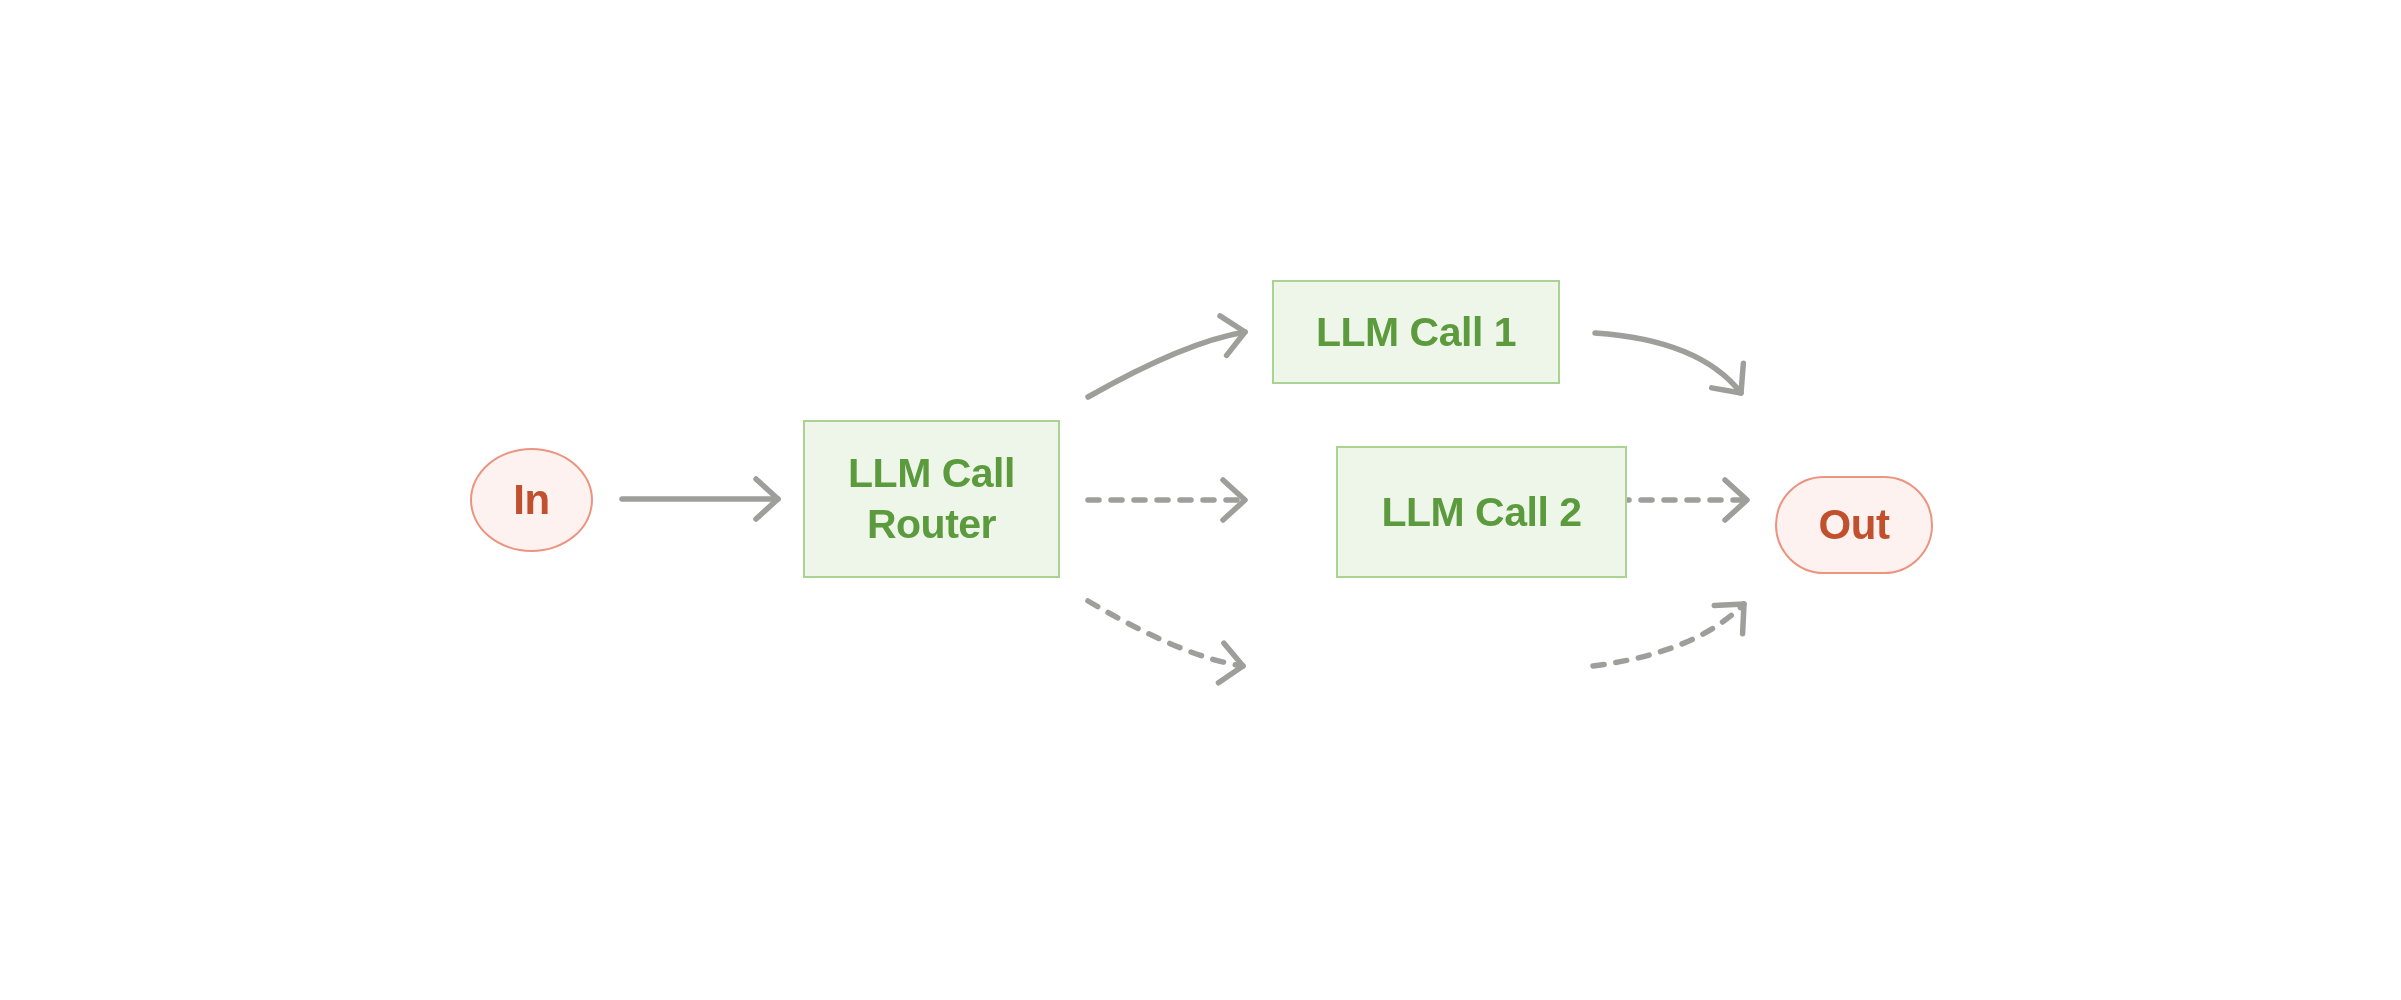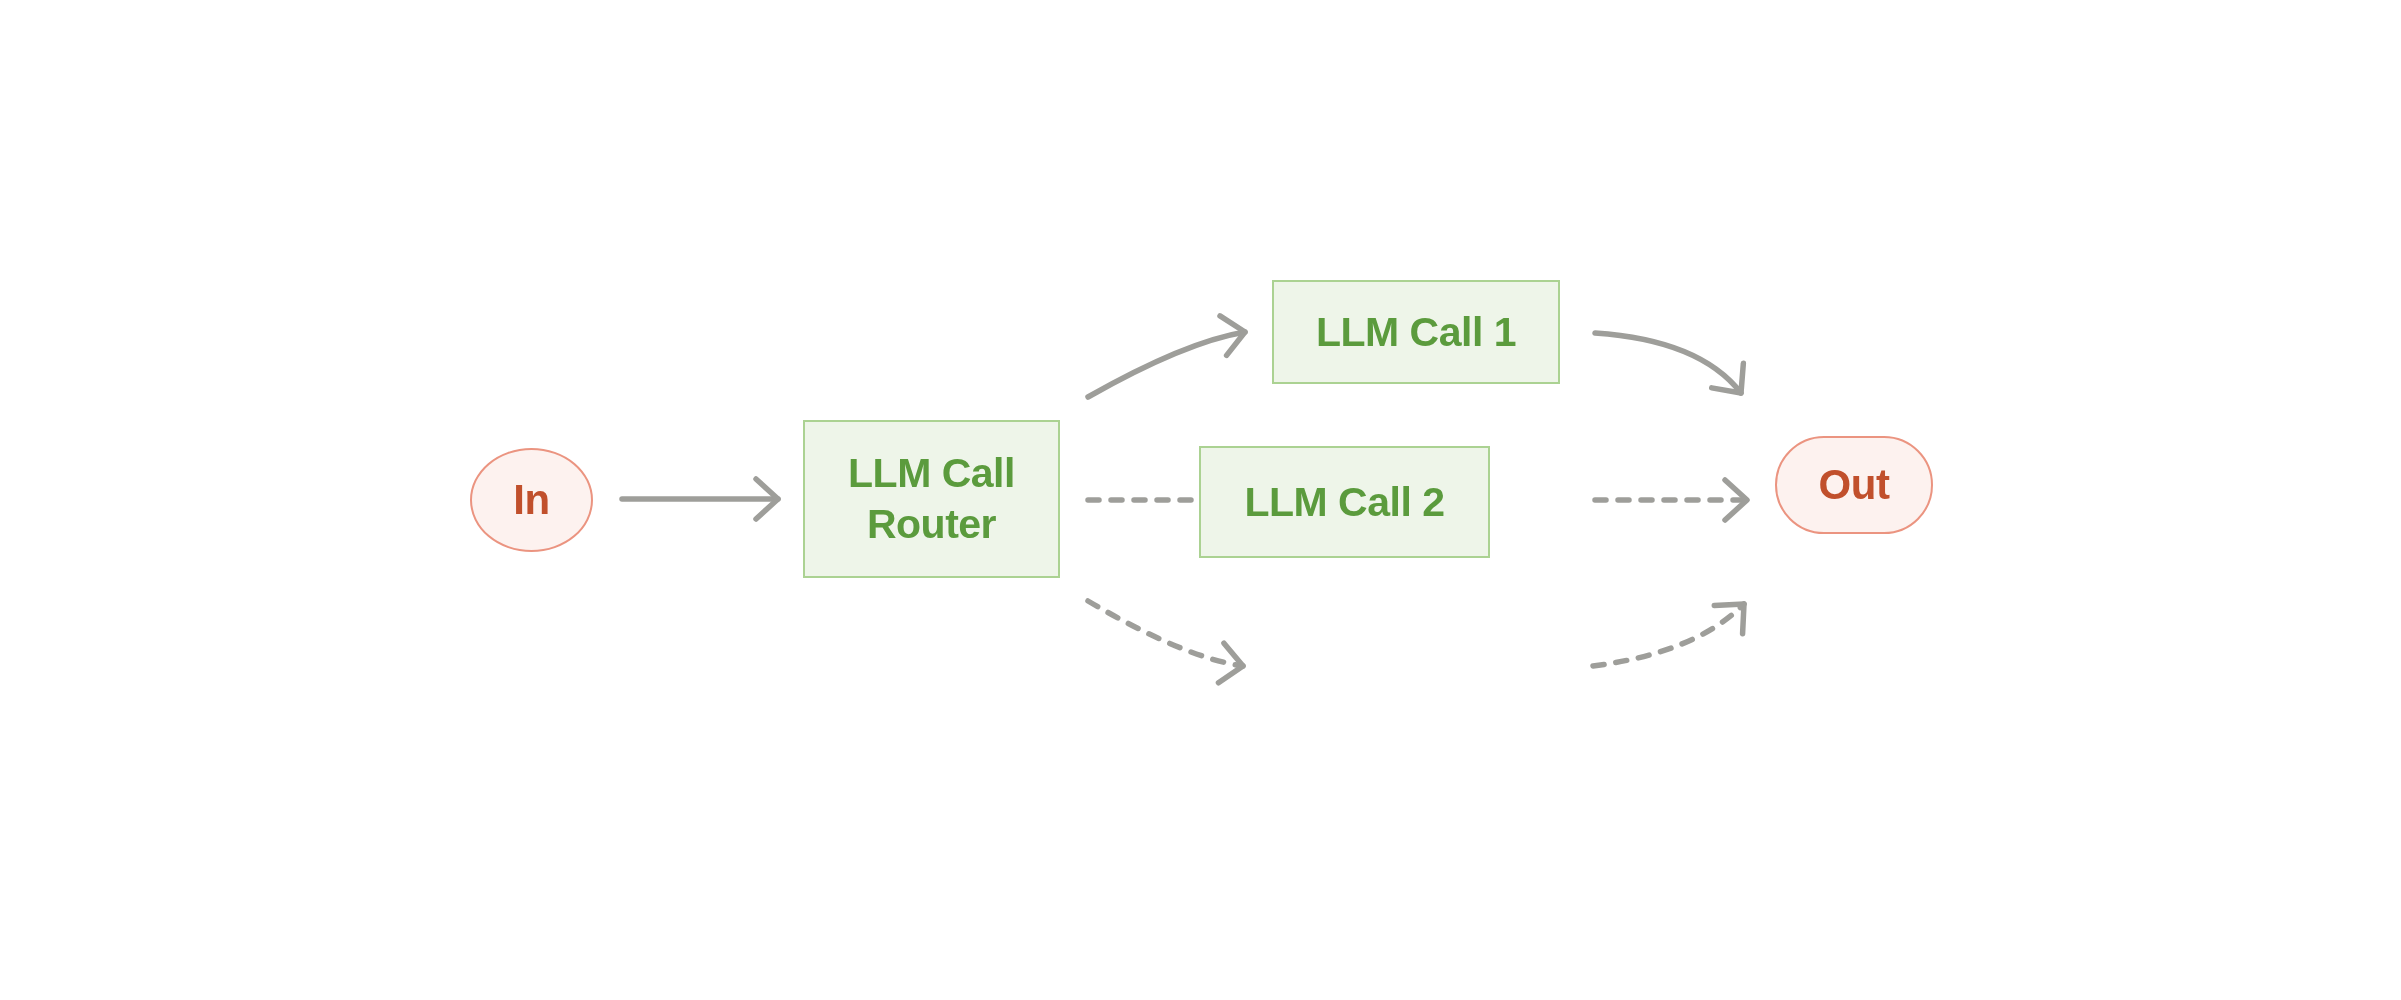--- a/index.html
+++ b/index.html
@@ -56,23 +56,23 @@
   }
   .node.terminal{
     background:var(--terminal-fill);
     border:2.5px solid var(--terminal-border);
     color:var(--terminal-text);
     font-size:42px;
   }
   .node.n-in{left:470px;top:448px;width:123px;height:104px;border-radius:50%;}
   .node.n-router{left:803px;top:420px;width:257px;height:158px;padding:0 24px;}
   .node.n-call1{left:1272px;top:280px;width:288px;height:104px;}
-  .node.n-call2{left:1199px;top:446px;width:291px;height:112px;}
+  .node.n-call2{left:1336px;top:446px;width:291px;height:132px;}
   .node.n-call3{left:1271px;top:614px;width:292px;height:106px;}
-  .node.n-out{left:1775px;top:436px;width:158px;height:98px;border-radius:49px;}
+  .node.n-out{left:1775px;top:476px;width:158px;height:98px;border-radius:49px;}
 </style>
 </head>
 <body>
 
 <div class="canvas">
 
   <svg class="edges-layer" viewBox="0 0 2401 1000" xmlns="http://www.w3.org/2000/svg" aria-hidden="true">
     <defs>
       <marker id="chevron" markerUnits="userSpaceOnUse" markerWidth="48" markerHeight="48" viewBox="0 0 48 48" refX="40" refY="24" orient="auto">
         <path class="arrowhead" d="M18 4 L40 24 L18 44"></path>

